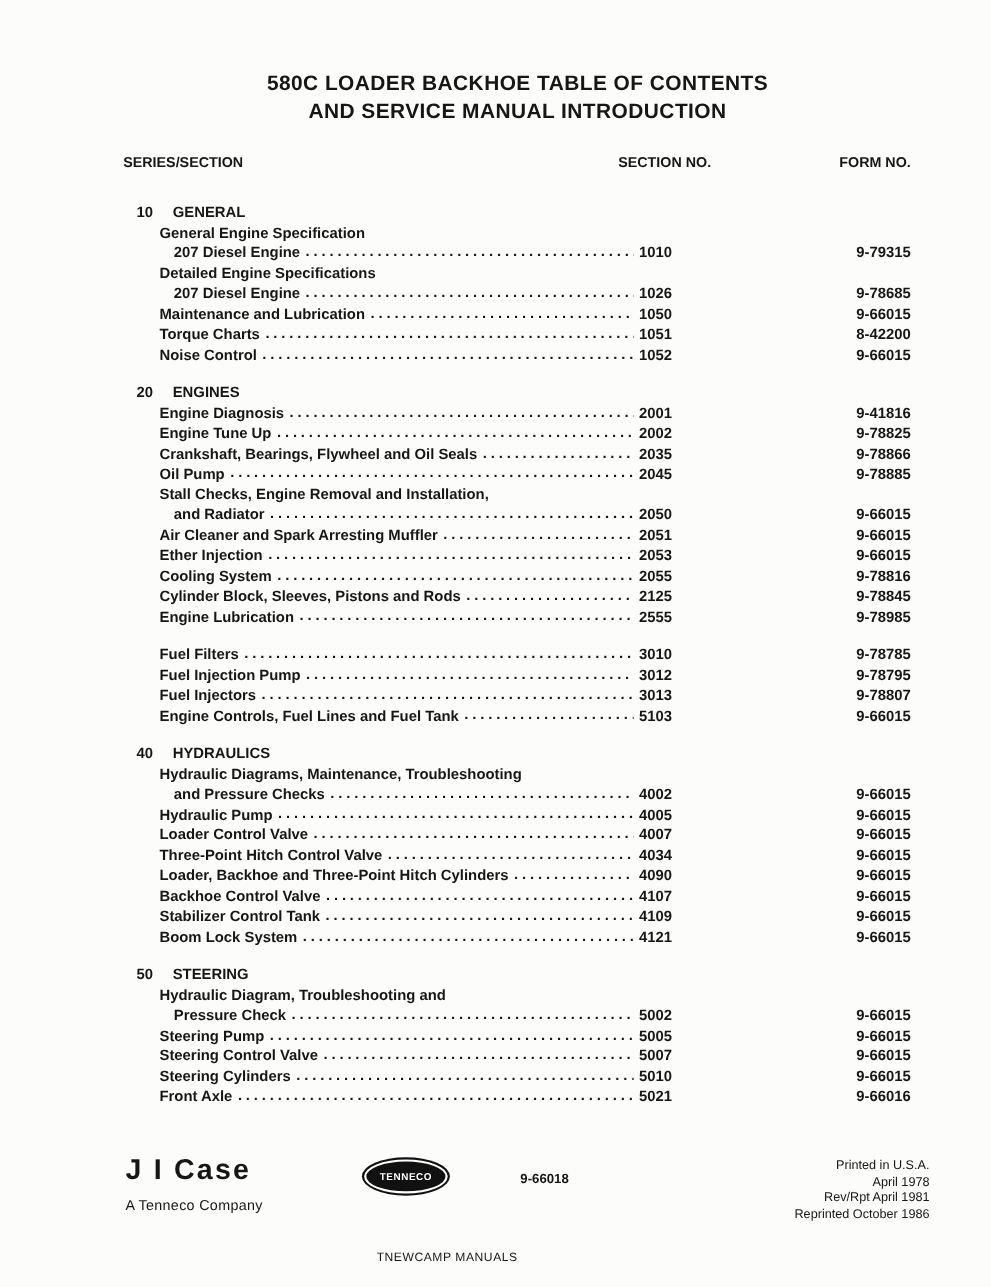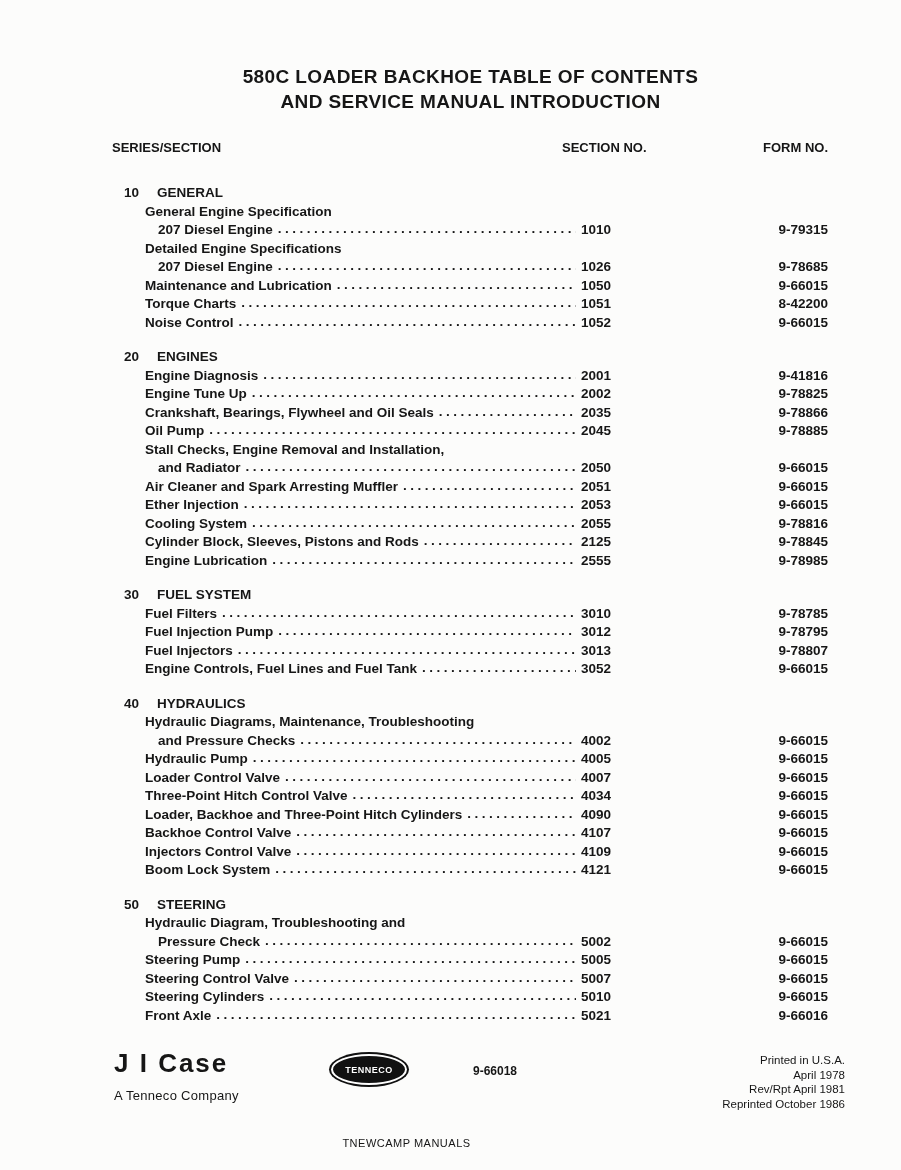--- a/index.html
+++ b/index.html
@@ -202,24 +202,20 @@
         <div class="entry row">
           <span class="row-left">
             <span class="etitle">Engine Lubrication</span>
             <span class="leader"></span>
             <span class="secno">2555</span>
           </span>
           <span class="formno">9-78985</span>
         </div>
       </div>
       <div class="toc-section">
-        <div class="sec-head">
-          <span class="sec-num">30</span>
-          <span class="sec-title">FUEL SYSTEM</span>
-        </div>
         <div class="entry row">
           <span class="row-left">
             <span class="etitle">Fuel Filters</span>
             <span class="leader"></span>
             <span class="secno">3010</span>
           </span>
           <span class="formno">9-78785</span>
         </div>
         <div class="entry row">
           <span class="row-left">
@@ -234,21 +230,21 @@
             <span class="etitle">Fuel Injectors</span>
             <span class="leader"></span>
             <span class="secno">3013</span>
           </span>
           <span class="formno">9-78807</span>
         </div>
         <div class="entry row">
           <span class="row-left">
             <span class="etitle">Engine Controls, Fuel Lines and Fuel Tank</span>
             <span class="leader"></span>
-            <span class="secno">3052</span>
+            <span class="secno">5103</span>
           </span>
           <span class="formno">9-66015</span>
         </div>
       </div>
       <div class="toc-section">
         <div class="sec-head">
           <span class="sec-num">40</span>
           <span class="sec-title">HYDRAULICS</span>
         </div>
         <div class="entry firstline">Hydraulic Diagrams, Maintenance, Troubleshooting</div>
@@ -295,21 +291,21 @@
         <div class="entry row">
           <span class="row-left">
             <span class="etitle">Backhoe Control Valve</span>
             <span class="leader"></span>
             <span class="secno">4107</span>
           </span>
           <span class="formno">9-66015</span>
         </div>
         <div class="entry row">
           <span class="row-left">
-            <span class="etitle">Injectors Control Valve</span>
+            <span class="etitle">Stabilizer Control Tank</span>
             <span class="leader"></span>
             <span class="secno">4109</span>
           </span>
           <span class="formno">9-66015</span>
         </div>
         <div class="entry row">
           <span class="row-left">
             <span class="etitle">Boom Lock System</span>
             <span class="leader"></span>
             <span class="secno">4121</span>

